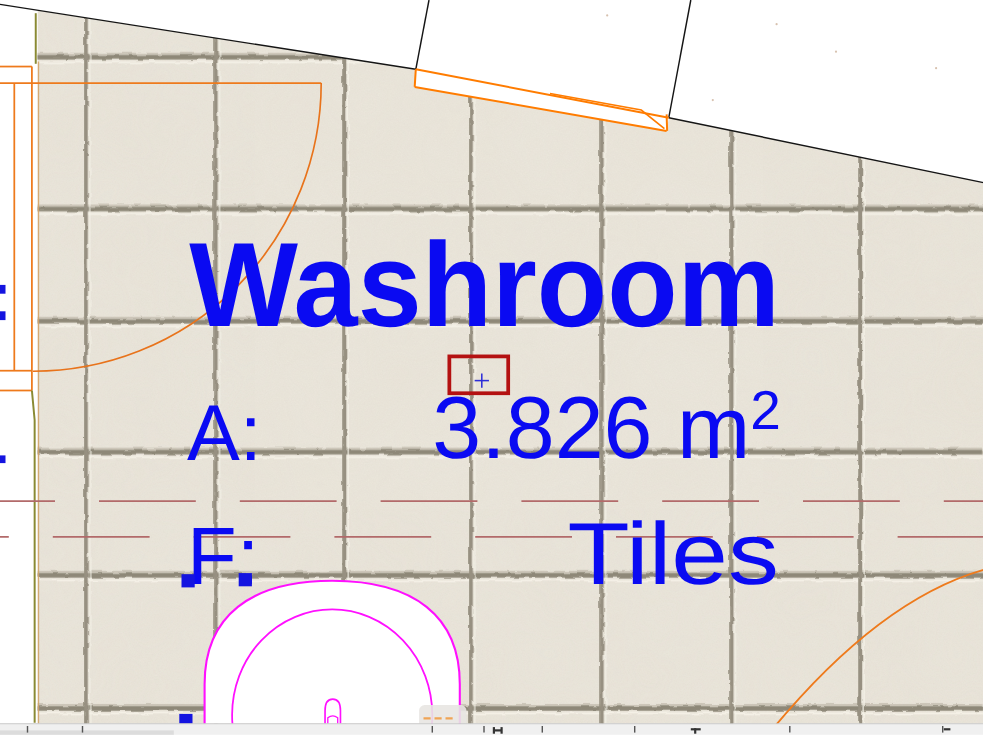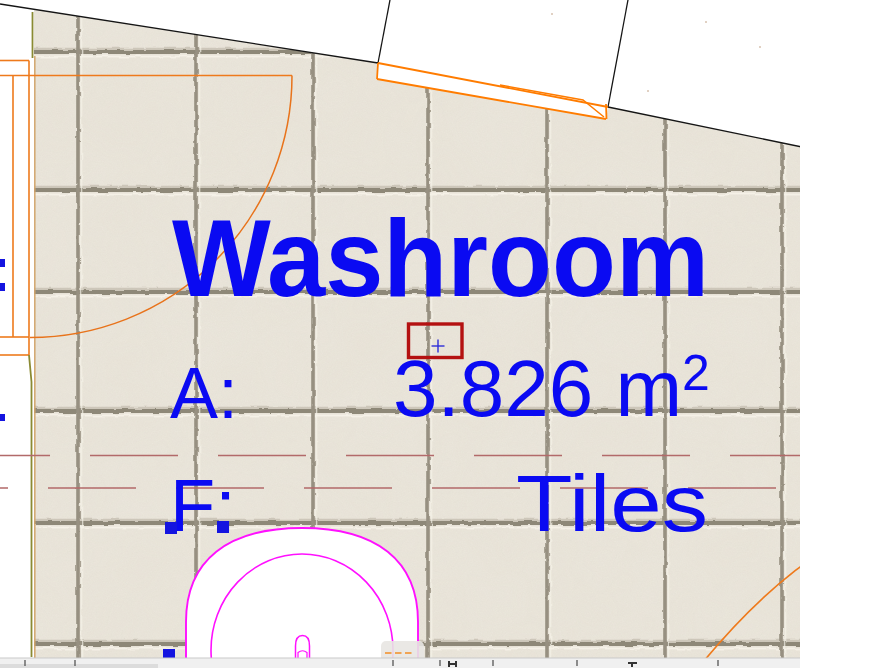--- a/index.html
+++ b/index.html
@@ -1,16 +1,16 @@
 <!DOCTYPE html>
 <html><head>
 <meta charset="utf-8">
 <style>
   html,body{margin:0;padding:0;background:#fff;}
-  #viewport{position:relative;width:800px;height:668px;overflow:hidden;background:#fff;}
+  #viewport{position:relative;width:894px;height:668px;overflow:hidden;background:#fff;}
   svg{position:absolute;left:0;top:0;display:block;}
   text{font-family:"Liberation Sans", sans-serif;}
   .stamp-title{font-weight:bold;}
 </style>
 </head>
 <body>
 
 <div id="viewport">
 <svg width="894" height="668" viewBox="0 0 894 668">
   <defs>

